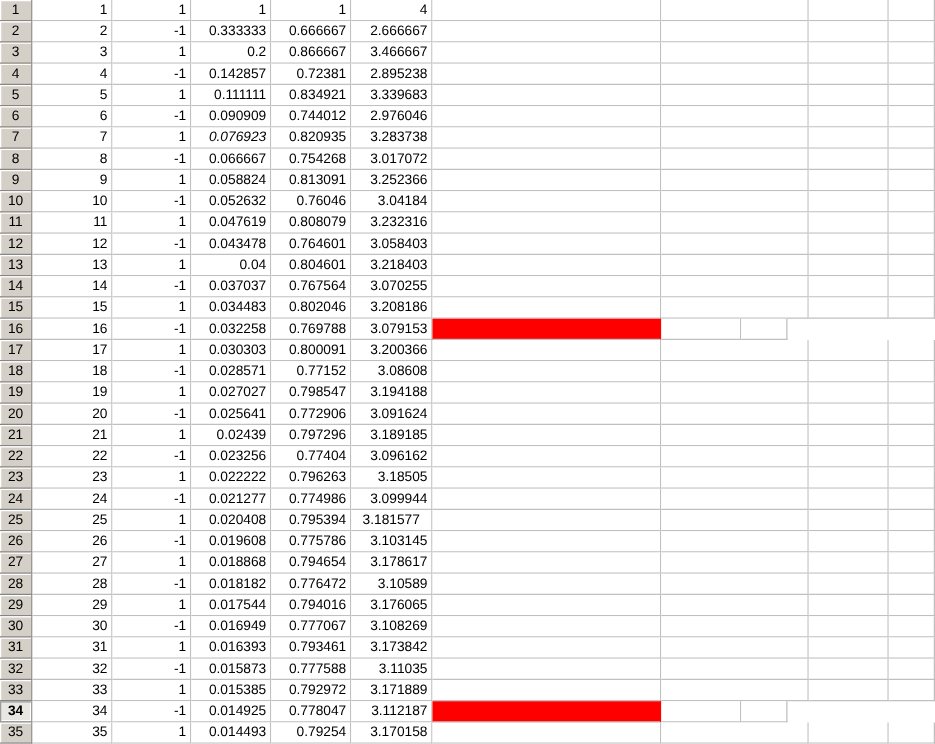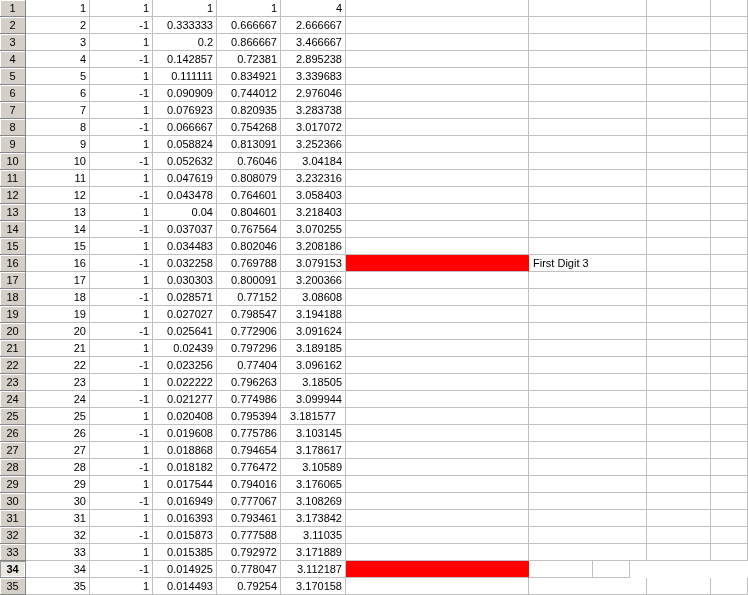--- a/index.html
+++ b/index.html
@@ -142,21 +142,21 @@
       <div class="cell num" style="width: 65px;">2.976046</div>
       <div class="cell" style="width: 183px;"></div>
       <div class="cell" style="width: 118px;"></div>
       <div class="cell" style="width: 64px;"></div>
       <div class="cell" style="width: 37px;"></div>
     </div>
     <div class="row">
       <div class="cell rowhead" style="width: 26px;">7</div>
       <div class="cell num" style="width: 64px;">7</div>
       <div class="cell num" style="width: 63px;">1</div>
-      <div class="cell num" style="width: 64px;">0.076923</div>
+      <div class="cell num" style="width: 64px; font-style: italic;">0.076923</div>
       <div class="cell num" style="width: 64px;">0.820935</div>
       <div class="cell num" style="width: 65px;">3.283738</div>
       <div class="cell" style="width: 183px;"></div>
       <div class="cell" style="width: 118px;"></div>
       <div class="cell" style="width: 64px;"></div>
       <div class="cell" style="width: 37px;"></div>
     </div>
     <div class="row">
       <div class="cell rowhead" style="width: 26px;">8</div>
       <div class="cell num" style="width: 64px;">8</div>
@@ -254,21 +254,20 @@
       <div class="cell" style="width: 37px;"></div>
     </div>
     <div class="row">
       <div class="cell rowhead" style="width: 26px;">16</div>
       <div class="cell num" style="width: 64px;">16</div>
       <div class="cell num" style="width: 63px;">-1</div>
       <div class="cell num" style="width: 64px;">0.032258</div>
       <div class="cell num" style="width: 64px;">0.769788</div>
       <div class="cell num" style="width: 65px;">3.079153</div>
       <div class="cell fill-red" style="width: 183px;"></div>
-      <div class="cell labeltxt" style="width: 118px;">First Digit 3</div>
       <div class="cell" style="width: 64px;"></div>
       <div class="cell" style="width: 37px;"></div>
     </div>
     <div class="row">
       <div class="cell rowhead" style="width: 26px;">17</div>
       <div class="cell num" style="width: 64px;">17</div>
       <div class="cell num" style="width: 63px;">1</div>
       <div class="cell num" style="width: 64px;">0.030303</div>
       <div class="cell num" style="width: 64px;">0.800091</div>
       <div class="cell num" style="width: 65px;">3.200366</div>

